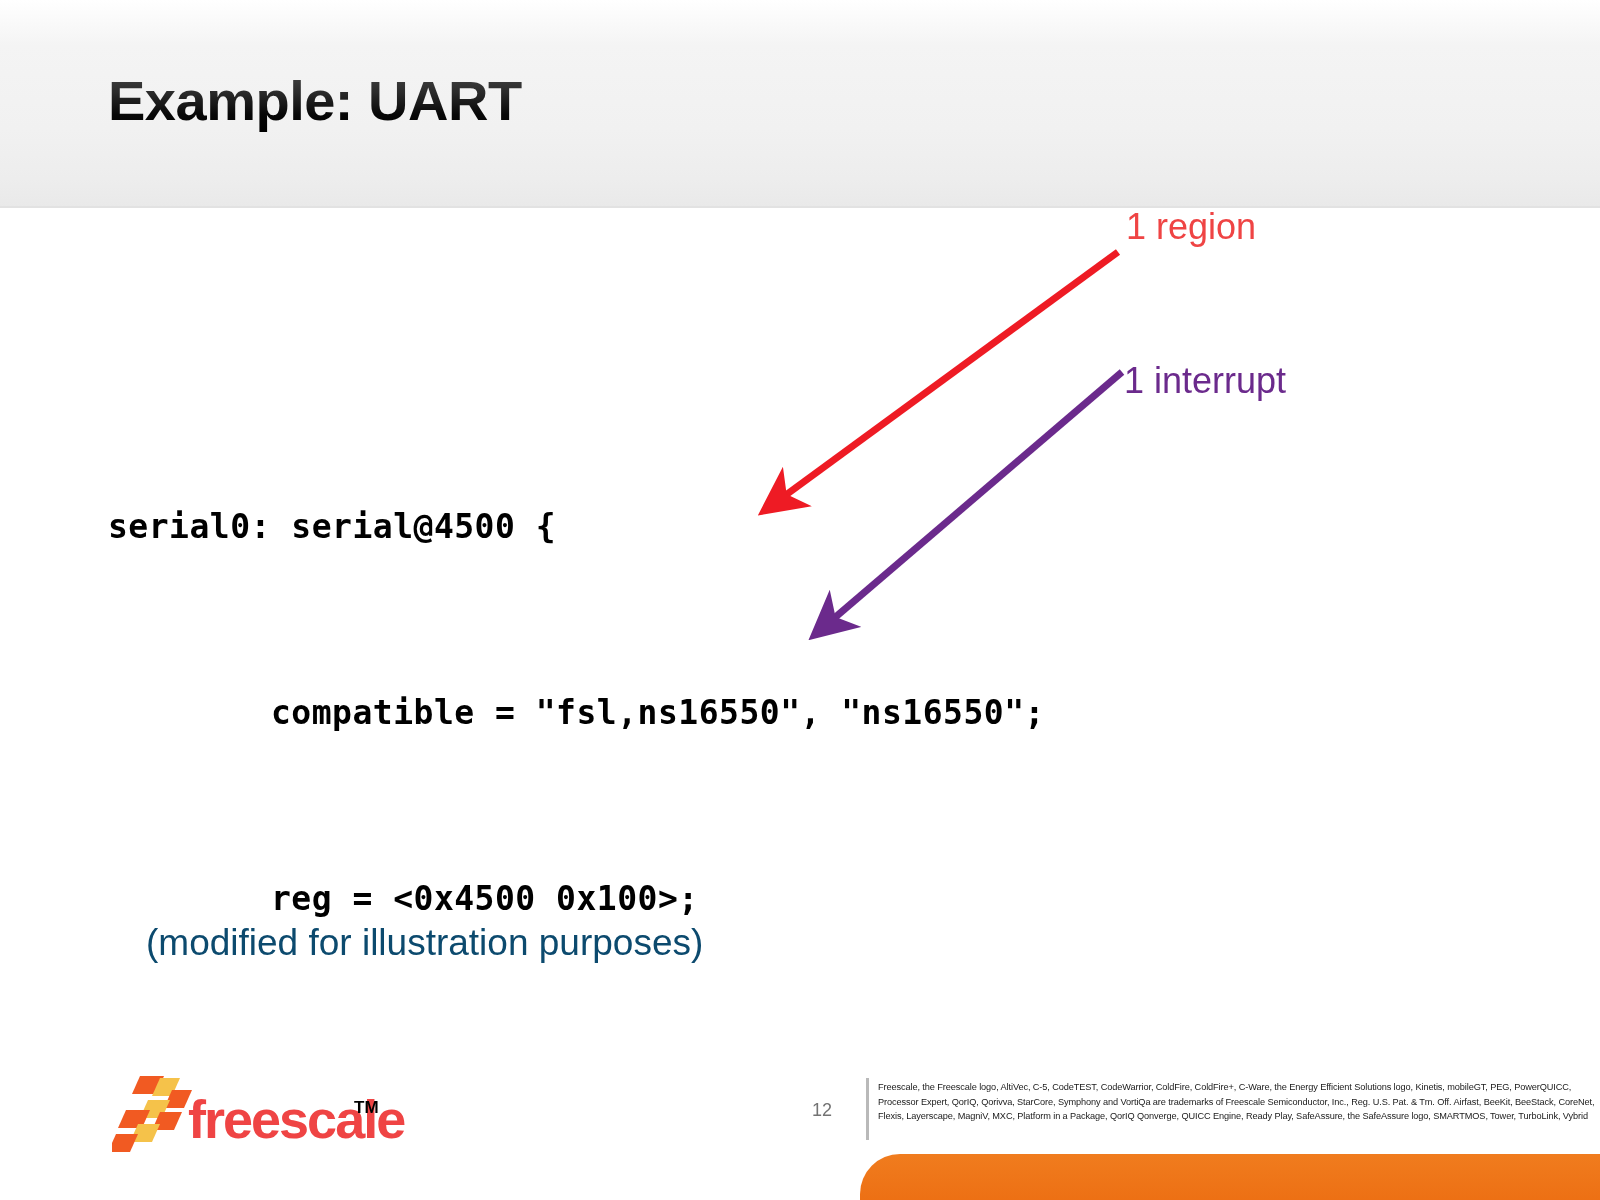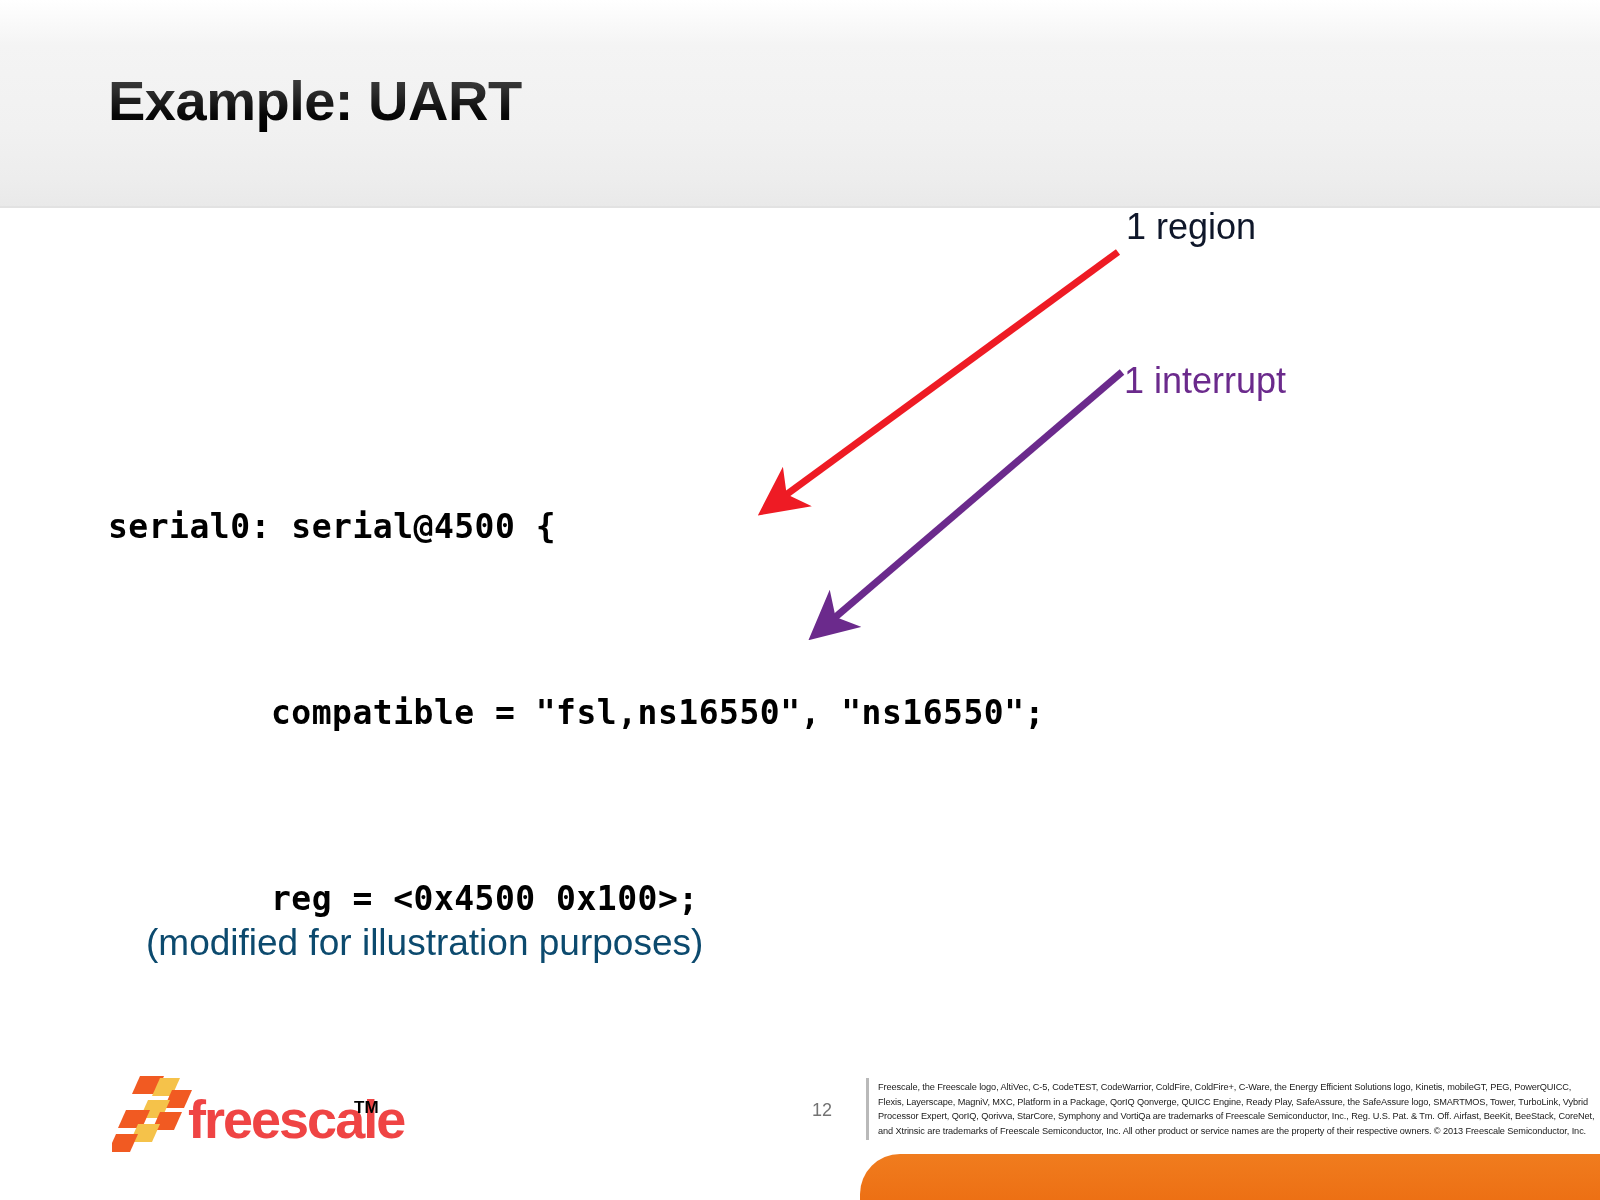--- a/index.html
+++ b/index.html
@@ -72,21 +72,21 @@
 
   
   .annot-label {
     position: absolute;
     font-size: 36px;
     white-space: nowrap;
   }
   .annot-region {
     left: 1126px;
     top: 206px;
-    color: #0f172a;
+    color: #ef4444;
   }
   .annot-interrupt {
     left: 1124px;
     top: 360px;
     color: #6b2a8c;
   }
   .arrow-layer {
     position: absolute;
     left: 0;
     top: 0;
@@ -227,20 +227,19 @@
     </svg>
     <div class="logo-word">freescale</div>
     <div class="logo-tm">TM</div>
   </div>
 
   <div class="page-number">12</div>
 
   <div class="legal-rule"></div>
   <div class="legal-text">
     <div class="legal-line">Freescale, the Freescale logo, AltiVec, C-5, CodeTEST, CodeWarrior, ColdFire, ColdFire+, C-Ware, the Energy Efficient Solutions logo, Kinetis, mobileGT, PEG, PowerQUICC,</div>
+    <div class="legal-line">Processor Expert, QorIQ, Qorivva, StarCore, Symphony and VortiQa are trademarks of Freescale Semiconductor, Inc., Reg. U.S. Pat. &amp; Tm. Off. Airfast, BeeKit, BeeStack, CoreNet,</div>
     <div class="legal-line">Flexis, Layerscape, MagniV, MXC, Platform in a Package, QorIQ Qonverge, QUICC Engine, Ready Play, SafeAssure, the SafeAssure logo, SMARTMOS, Tower, TurboLink, Vybrid</div>
-    <div class="legal-line">Processor Expert, QorIQ, Qorivva, StarCore, Symphony and VortiQa are trademarks of Freescale Semiconductor, Inc., Reg. U.S. Pat. &amp; Tm. Off. Airfast, BeeKit, BeeStack, CoreNet,</div>
-    <div class="legal-line">and Xtrinsic are trademarks of Freescale Semiconductor, Inc. All other product or service names are the property of their respective owners. © 2013 Freescale Semiconductor, Inc.</div>
   </div>
 
   <div class="orange-bar"></div>
 
 </div>
 
 </body></html>

